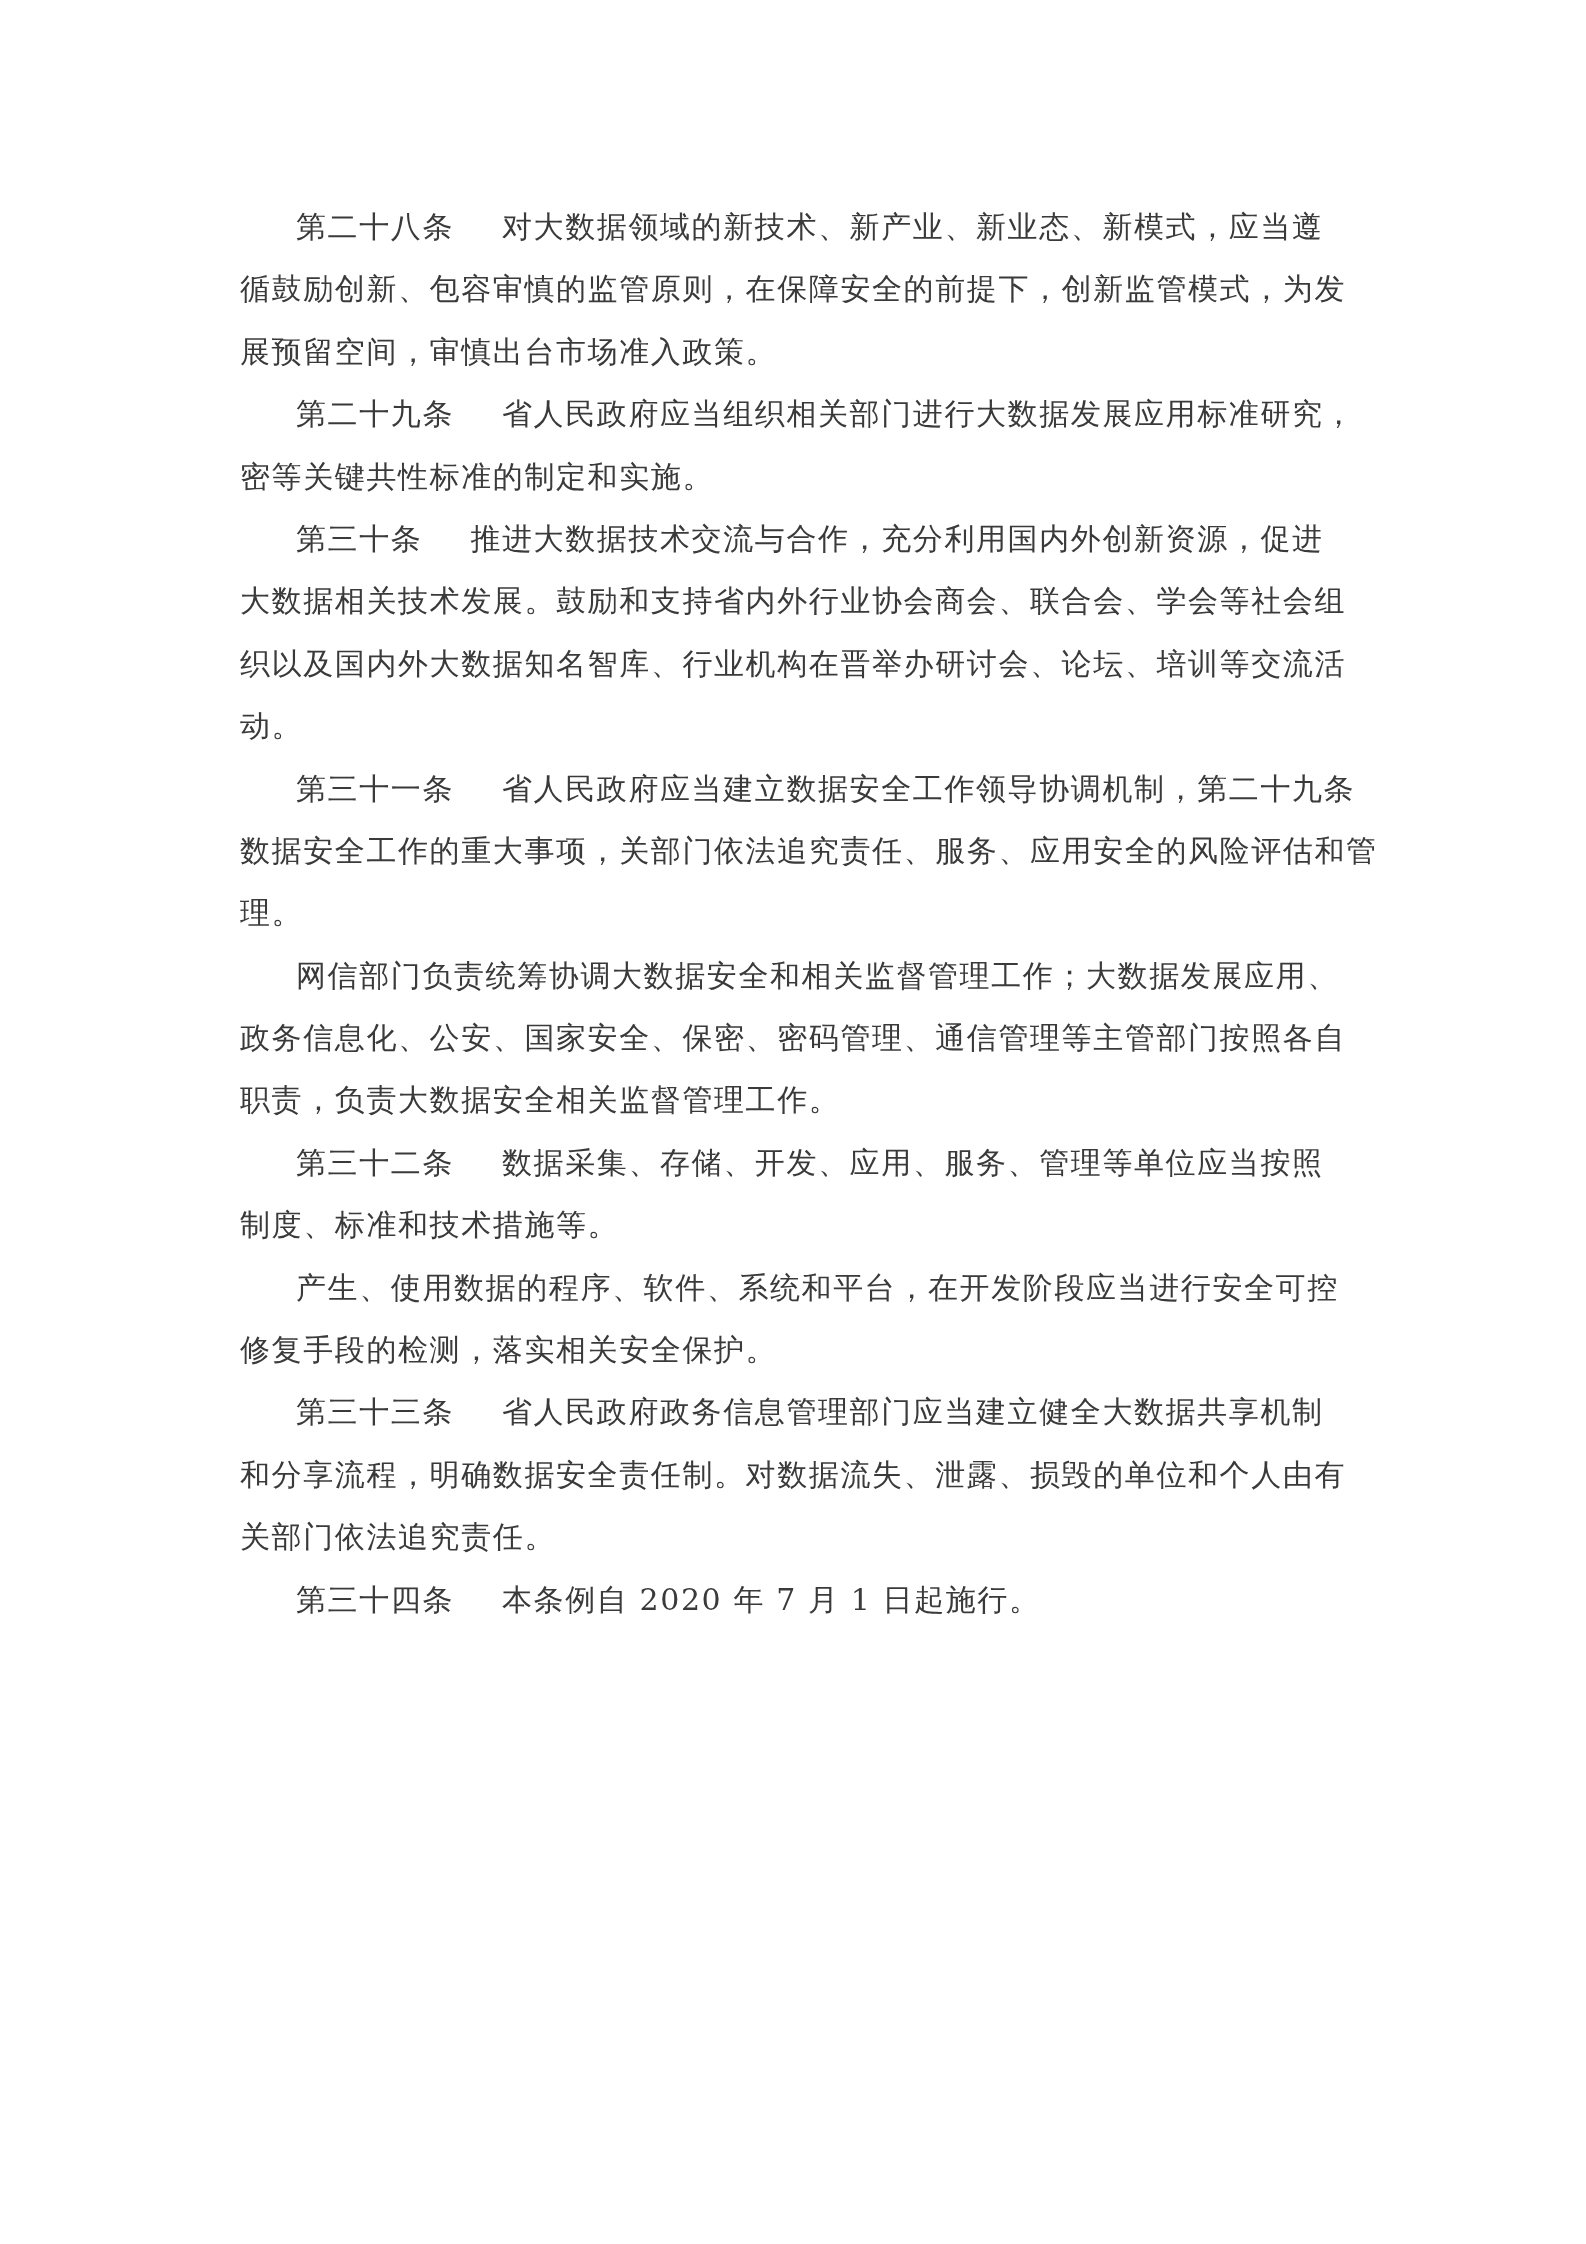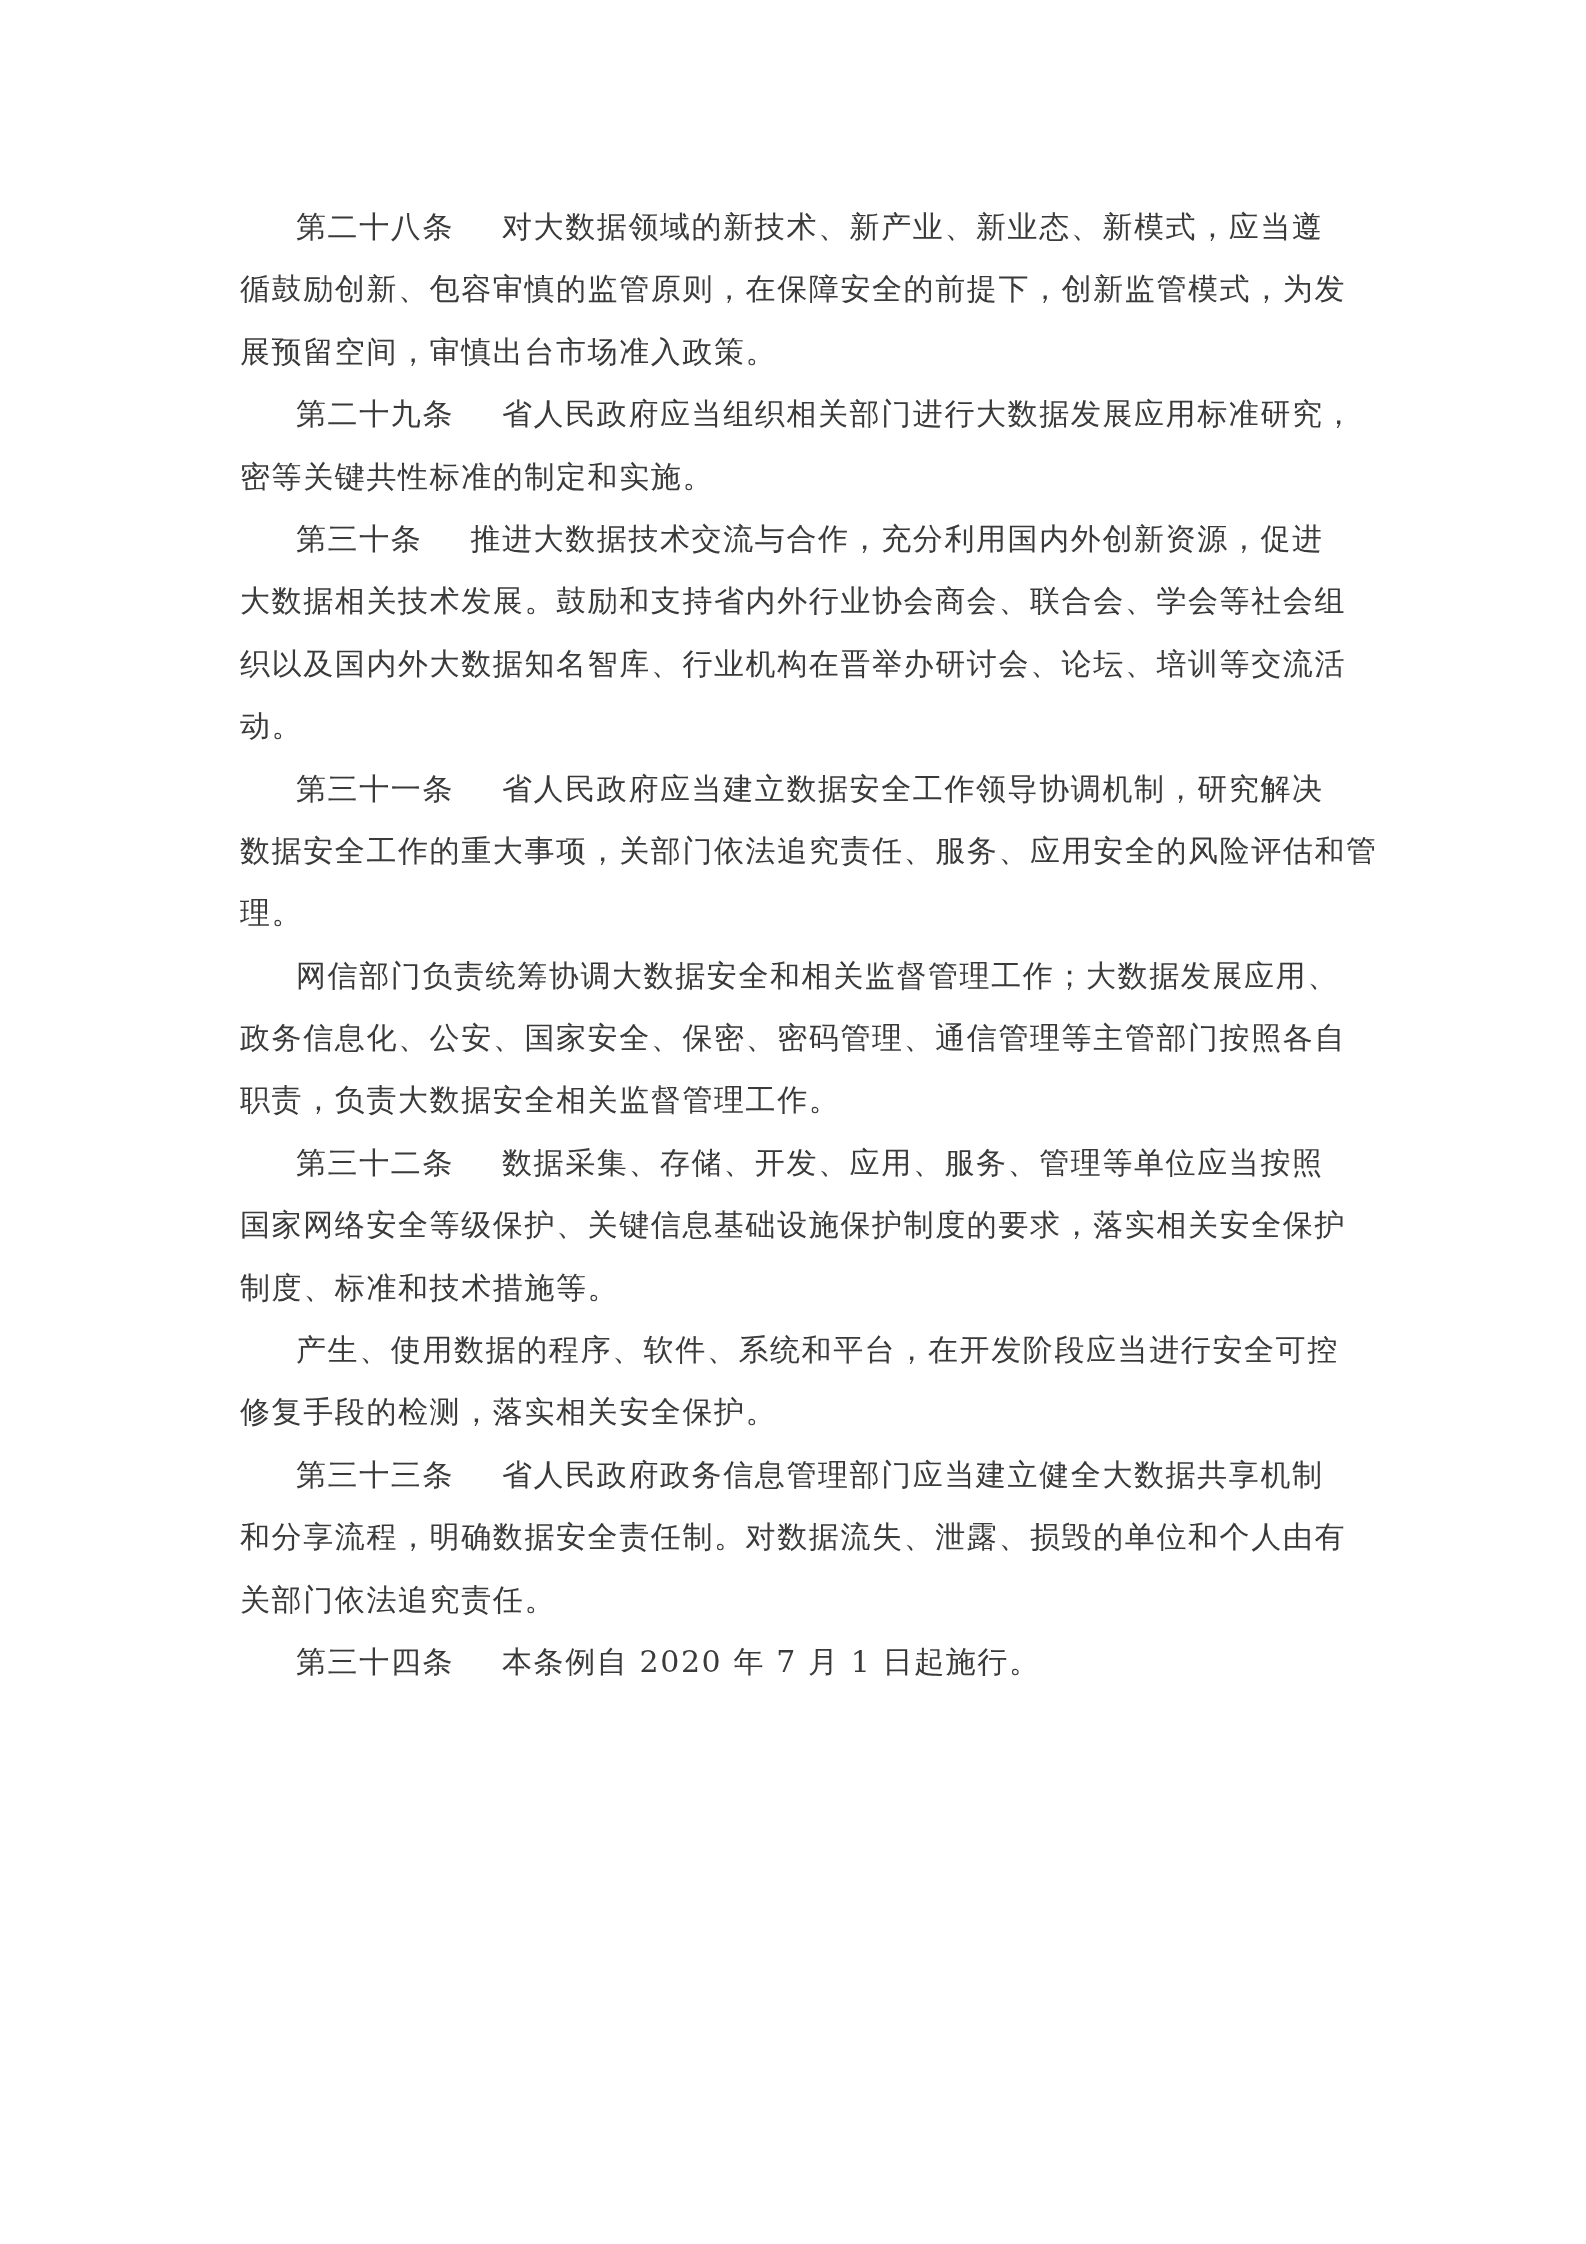--- a/index.html
+++ b/index.html
@@ -63,34 +63,33 @@
 
 
     <div class="paragraph">
       <div class="line indent"><span class="article-no">第三十条</span><span>推进大数据技术交流与合作，充分利用国内外创新资源，促进</span></div>
       <div class="line">大数据相关技术发展。鼓励和支持省内外行业协会商会、联合会、学会等社会组</div>
       <div class="line">织以及国内外大数据知名智库、行业机构在晋举办研讨会、论坛、培训等交流活</div>
       <div class="line">动。</div>
     </div>
 
     <div class="paragraph">
-      <div class="line indent"><span class="article-no">第三十一条</span><span>省人民政府应当建立数据安全工作领导协调机制，研究解决</span></div>
+      <div class="line indent"><span class="article-no">第三十一条</span><span>省人民政府应当建立数据安全工作领导协调机制，第二十九条</span></div>
       <div class="line">数据安全工作的重大事项，关部门依法追究责任、服务、应用安全的风险评估和管</div>
       <div class="line">理。</div>
     </div>
 
     <div class="paragraph">
       <div class="line indent">网信部门负责统筹协调大数据安全和相关监督管理工作；大数据发展应用、</div>
       <div class="line">政务信息化、公安、国家安全、保密、密码管理、通信管理等主管部门按照各自</div>
       <div class="line">职责，负责大数据安全相关监督管理工作。</div>
     </div>
 
     <div class="paragraph">
       <div class="line indent"><span class="article-no">第三十二条</span><span>数据采集、存储、开发、应用、服务、管理等单位应当按照</span></div>
-      <div class="line">国家网络安全等级保护、关键信息基础设施保护制度的要求，落实相关安全保护</div>
       <div class="line">制度、标准和技术措施等。</div>
     </div>
 
     <div class="paragraph">
       <div class="line indent">产生、使用数据的程序、软件、系统和平台，在开发阶段应当进行安全可控</div>
       <div class="line">修复手段的检测，落实相关安全保护。</div>
     </div>
 
     <div class="paragraph">
       <div class="line indent"><span class="article-no">第三十三条</span><span>省人民政府政务信息管理部门应当建立健全大数据共享机制</span></div>

